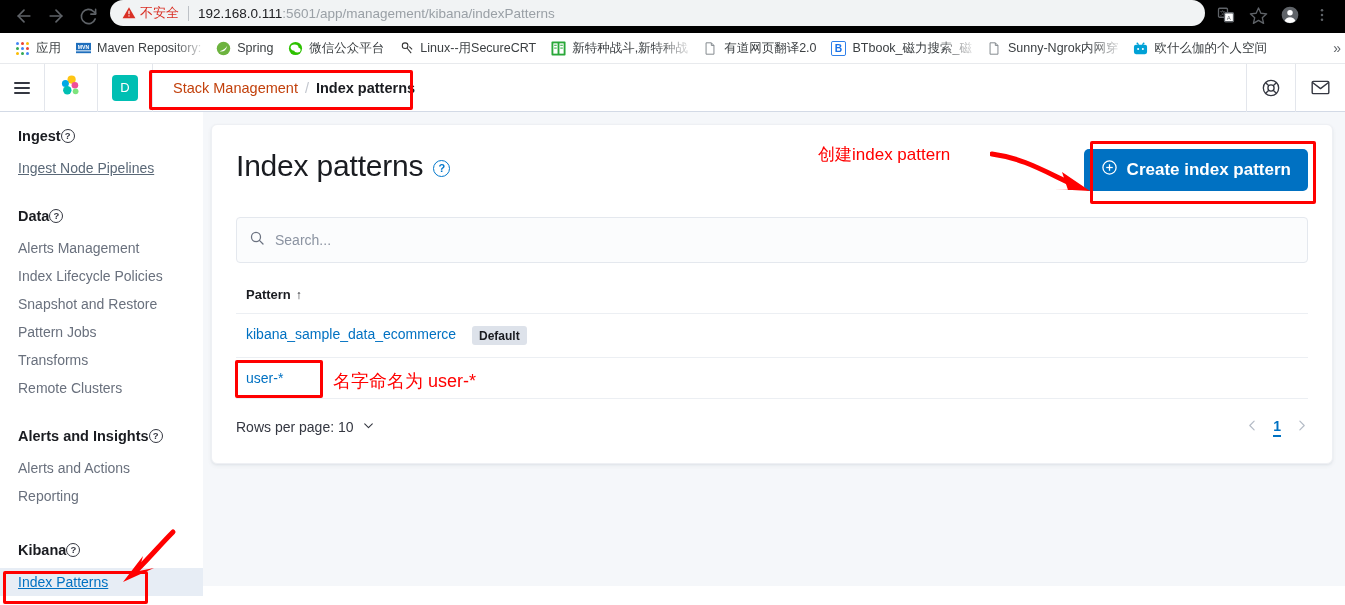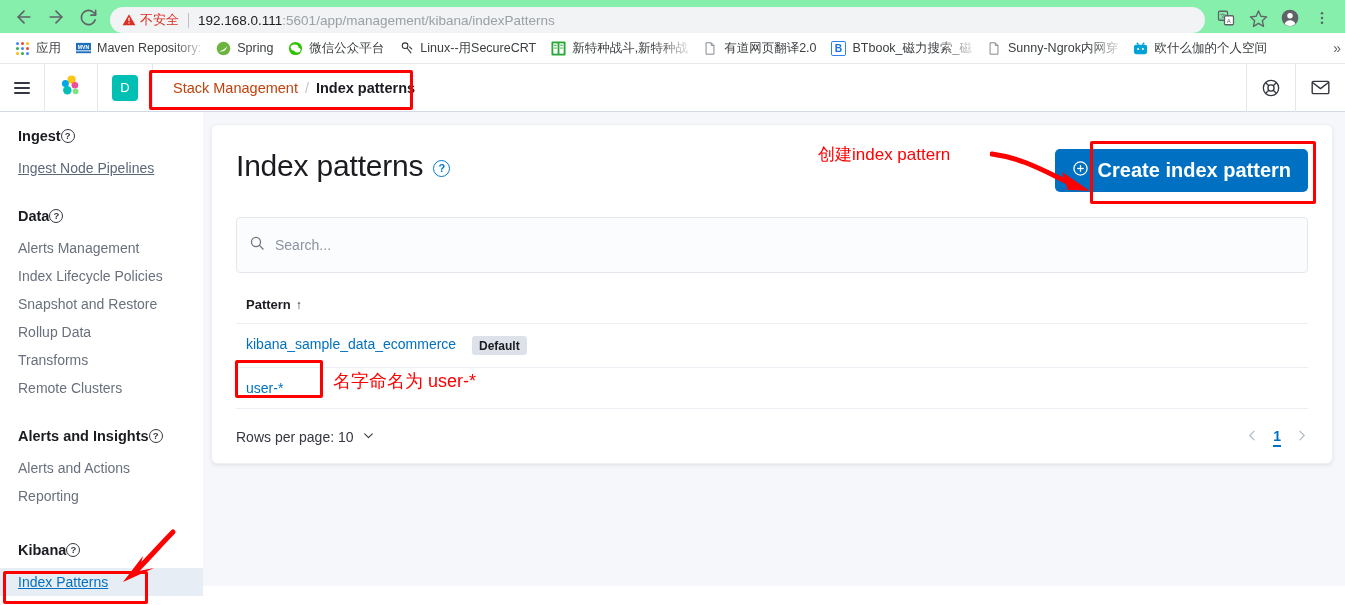--- a/index.html
+++ b/index.html
@@ -6,23 +6,23 @@
   html, body {
     width: 1345px; height: 605px;
     font-family: "Liberation Sans", sans-serif;
     background: #ffffff;
     overflow: hidden;
   }
 
   
   .browser-top {
     height: 33px;
-    background: #86efac;
+    background: #000000;
     display: flex;
-    align-items: flex-end;
+    align-items: flex-start;
     padding: 0 8px;
     gap: 0;
   }
   .nav-btn {
     width: 32px; height: 32px;
     display: flex; align-items: center; justify-content: center;
     color: #5f6368;
     flex: 0 0 auto;
   }
   .nav-btn svg { display: block; }
@@ -198,29 +198,29 @@
     width: 17px; height: 17px; border-radius: 50%;
     border: 1.6px solid #0077cc;
     display: inline-flex; align-items: center; justify-content: center;
     font-size: 11px; color: #0077cc; font-weight: 700;
     margin-top: 4px;
   }
   .create-btn {
     background: #0071c2;
     color: #ffffff;
     border: none; border-radius: 5px;
-    font-size: 20px; font-weight: 600;
+    font-size: 17px; font-weight: 600;
     padding: 10px 17px;
     display: flex; align-items: center; gap: 9px;
     font-family: "Liberation Sans", sans-serif;
     white-space: nowrap;
   }
 
   .search-box {
-    height: 56px;
+    height: 46px;
     background: #fbfcfd;
     border: 1px solid #e4e8ee;
     border-radius: 4px;
     display: flex; align-items: center;
     padding: 0 12px; gap: 10px;
     margin-bottom: 24px;
   }
   .search-ph { color: #8b93a1; font-size: 14px; }
 
   table.pat { width: 100%; border-collapse: collapse; }
@@ -529,21 +529,21 @@
       </div>
       <div class="nav-item link-underline">Ingest Node Pipelines</div>
 
       <div class="nav-group-title sp">
         <span>Data</span>
         <span class="q-ico">?</span>
       </div>
       <div class="nav-item">Alerts Management</div>
       <div class="nav-item">Index Lifecycle Policies</div>
       <div class="nav-item">Snapshot and Restore</div>
-      <div class="nav-item">Rollup Data</div>
+      <div class="nav-item">Pattern Jobs</div>
       <div class="nav-item">Transforms</div>
       <div class="nav-item">Remote Clusters</div>
 
       <div class="nav-group-title sp">
         <span>Alerts and Insights</span>
         <span class="q-ico">?</span>
       </div>
       <div class="nav-item">Alerts and Actions</div>
       <div class="nav-item">Reporting</div>
 

